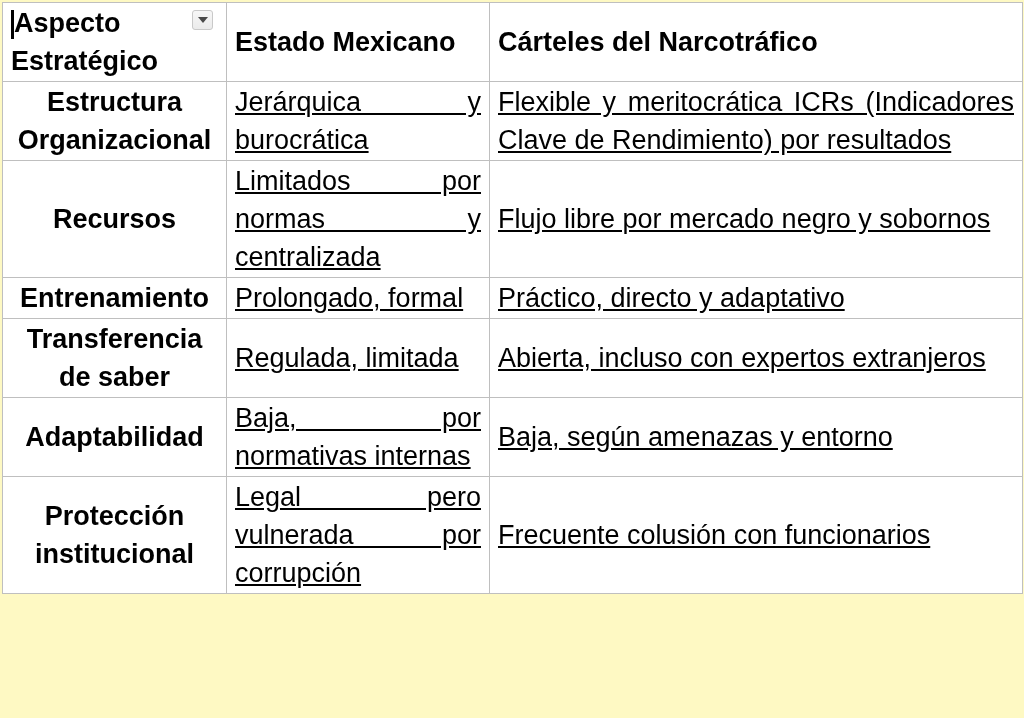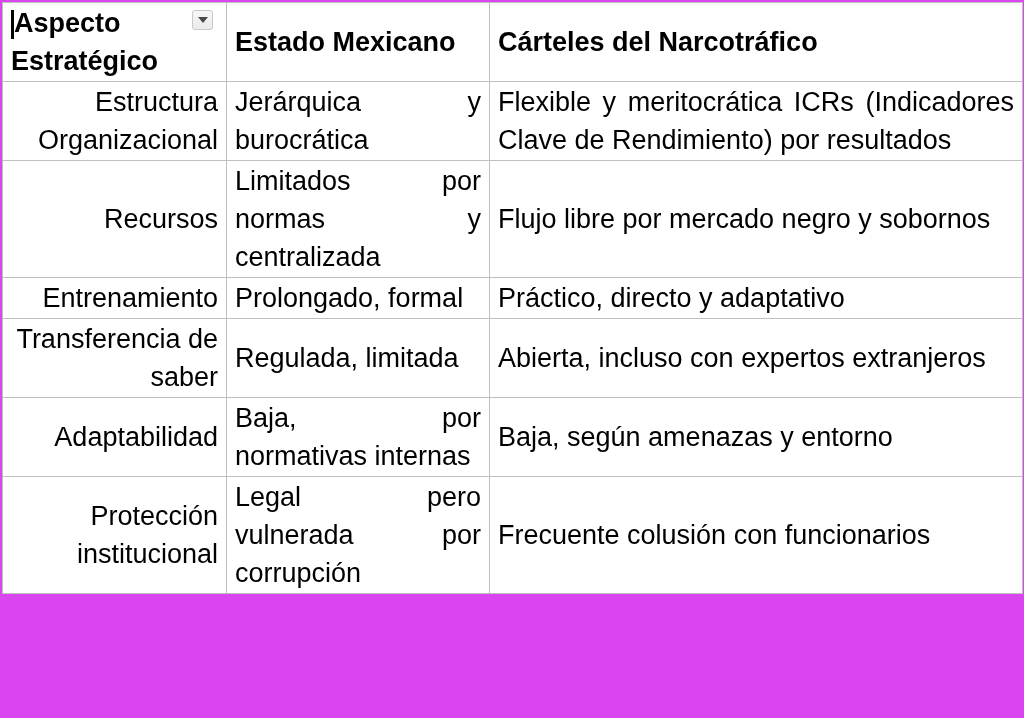--- a/index.html
+++ b/index.html
@@ -4,21 +4,21 @@
 <style>
   html, body {
     margin: 0;
     padding: 0;
     background: #ffffff;
     font-family: "Liberation Sans", "DejaVu Sans", sans-serif;
   }
   .page {
     width: 1024px;
     height: 718px;
-    background: #d946ef;
+    background: #fef9c3;
     box-sizing: border-box;
     padding: 2px 0 0 2px;
     overflow: hidden;
   }
   table.comparison {
     border-collapse: collapse;
     table-layout: fixed;
     width: 1020px;
     font-size: 27px;
     color: #000000;
@@ -28,26 +28,27 @@
     padding: 1px 8px;
     vertical-align: middle;
     line-height: 38px;
     overflow: hidden;
     background: #ffffff;
   }
   col.c1 { width: 224px; }
   col.c2 { width: 263px; }
   col.c3 { width: 533px; }
   .aspect-cell {
-    font-weight: normal;
-    text-align: right;
+    font-weight: bold;
+    text-align: center;
   }
   .body-cell {
     text-align: justify;
     font-weight: normal;
+    text-decoration: underline;
   }
   th.header-cell {
     font-weight: bold;
     text-align: left;
   }
   .corner-cell {
     position: relative;
   }
   .caret {
     display: inline-block;

